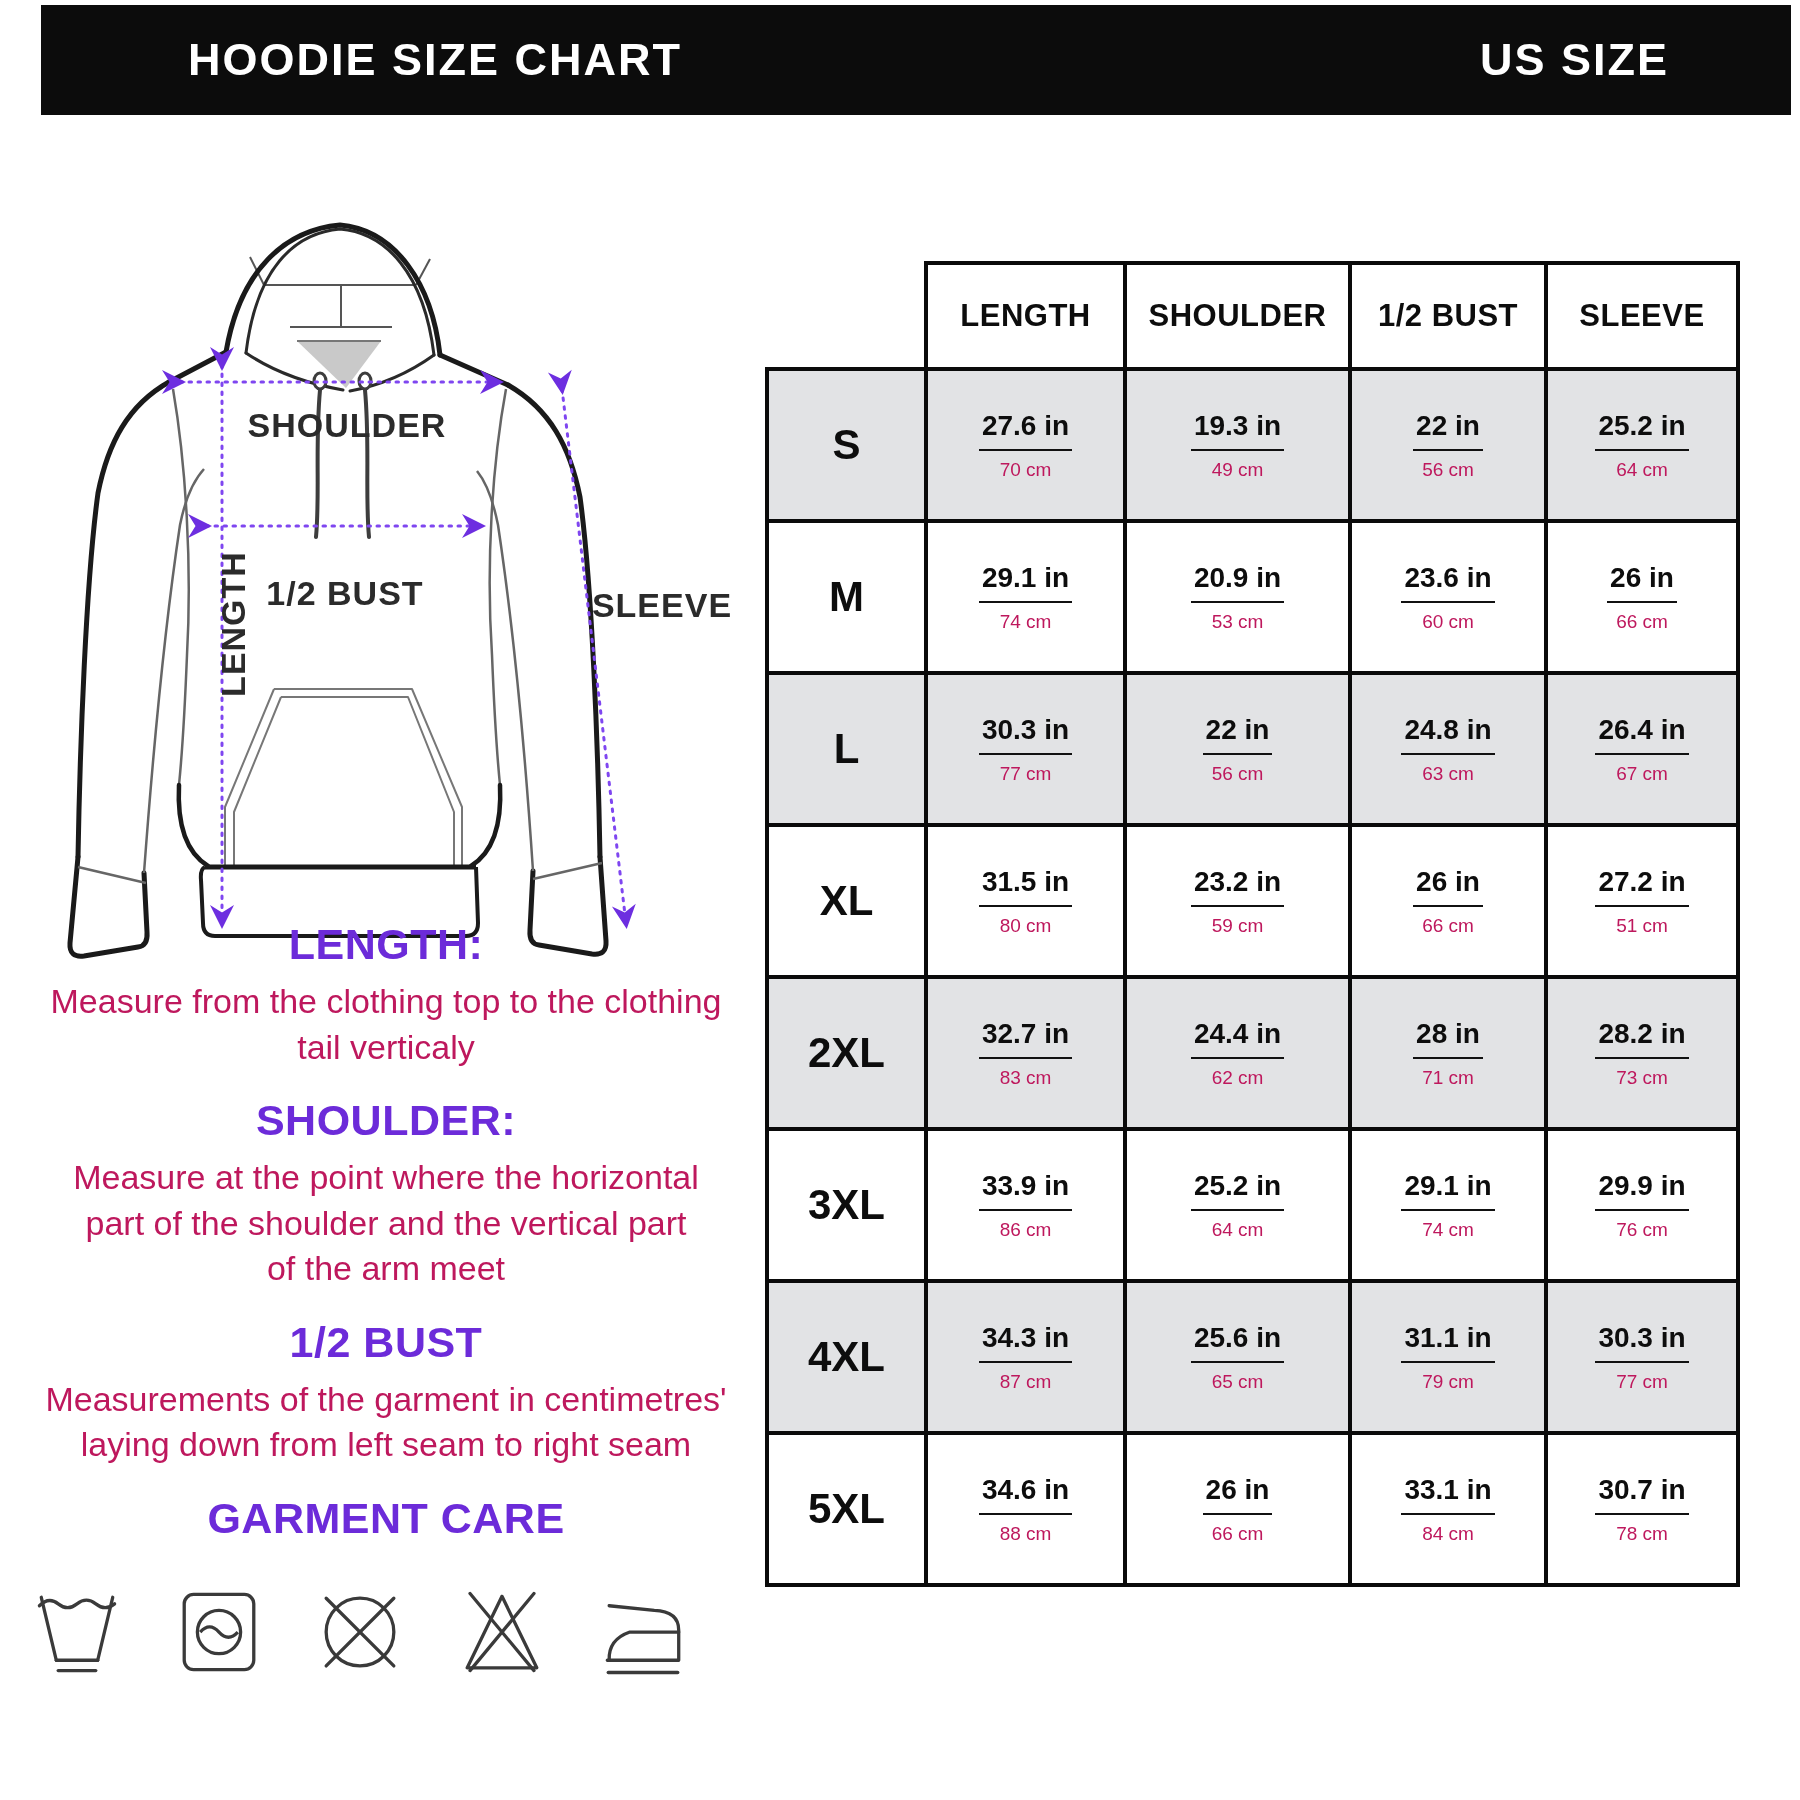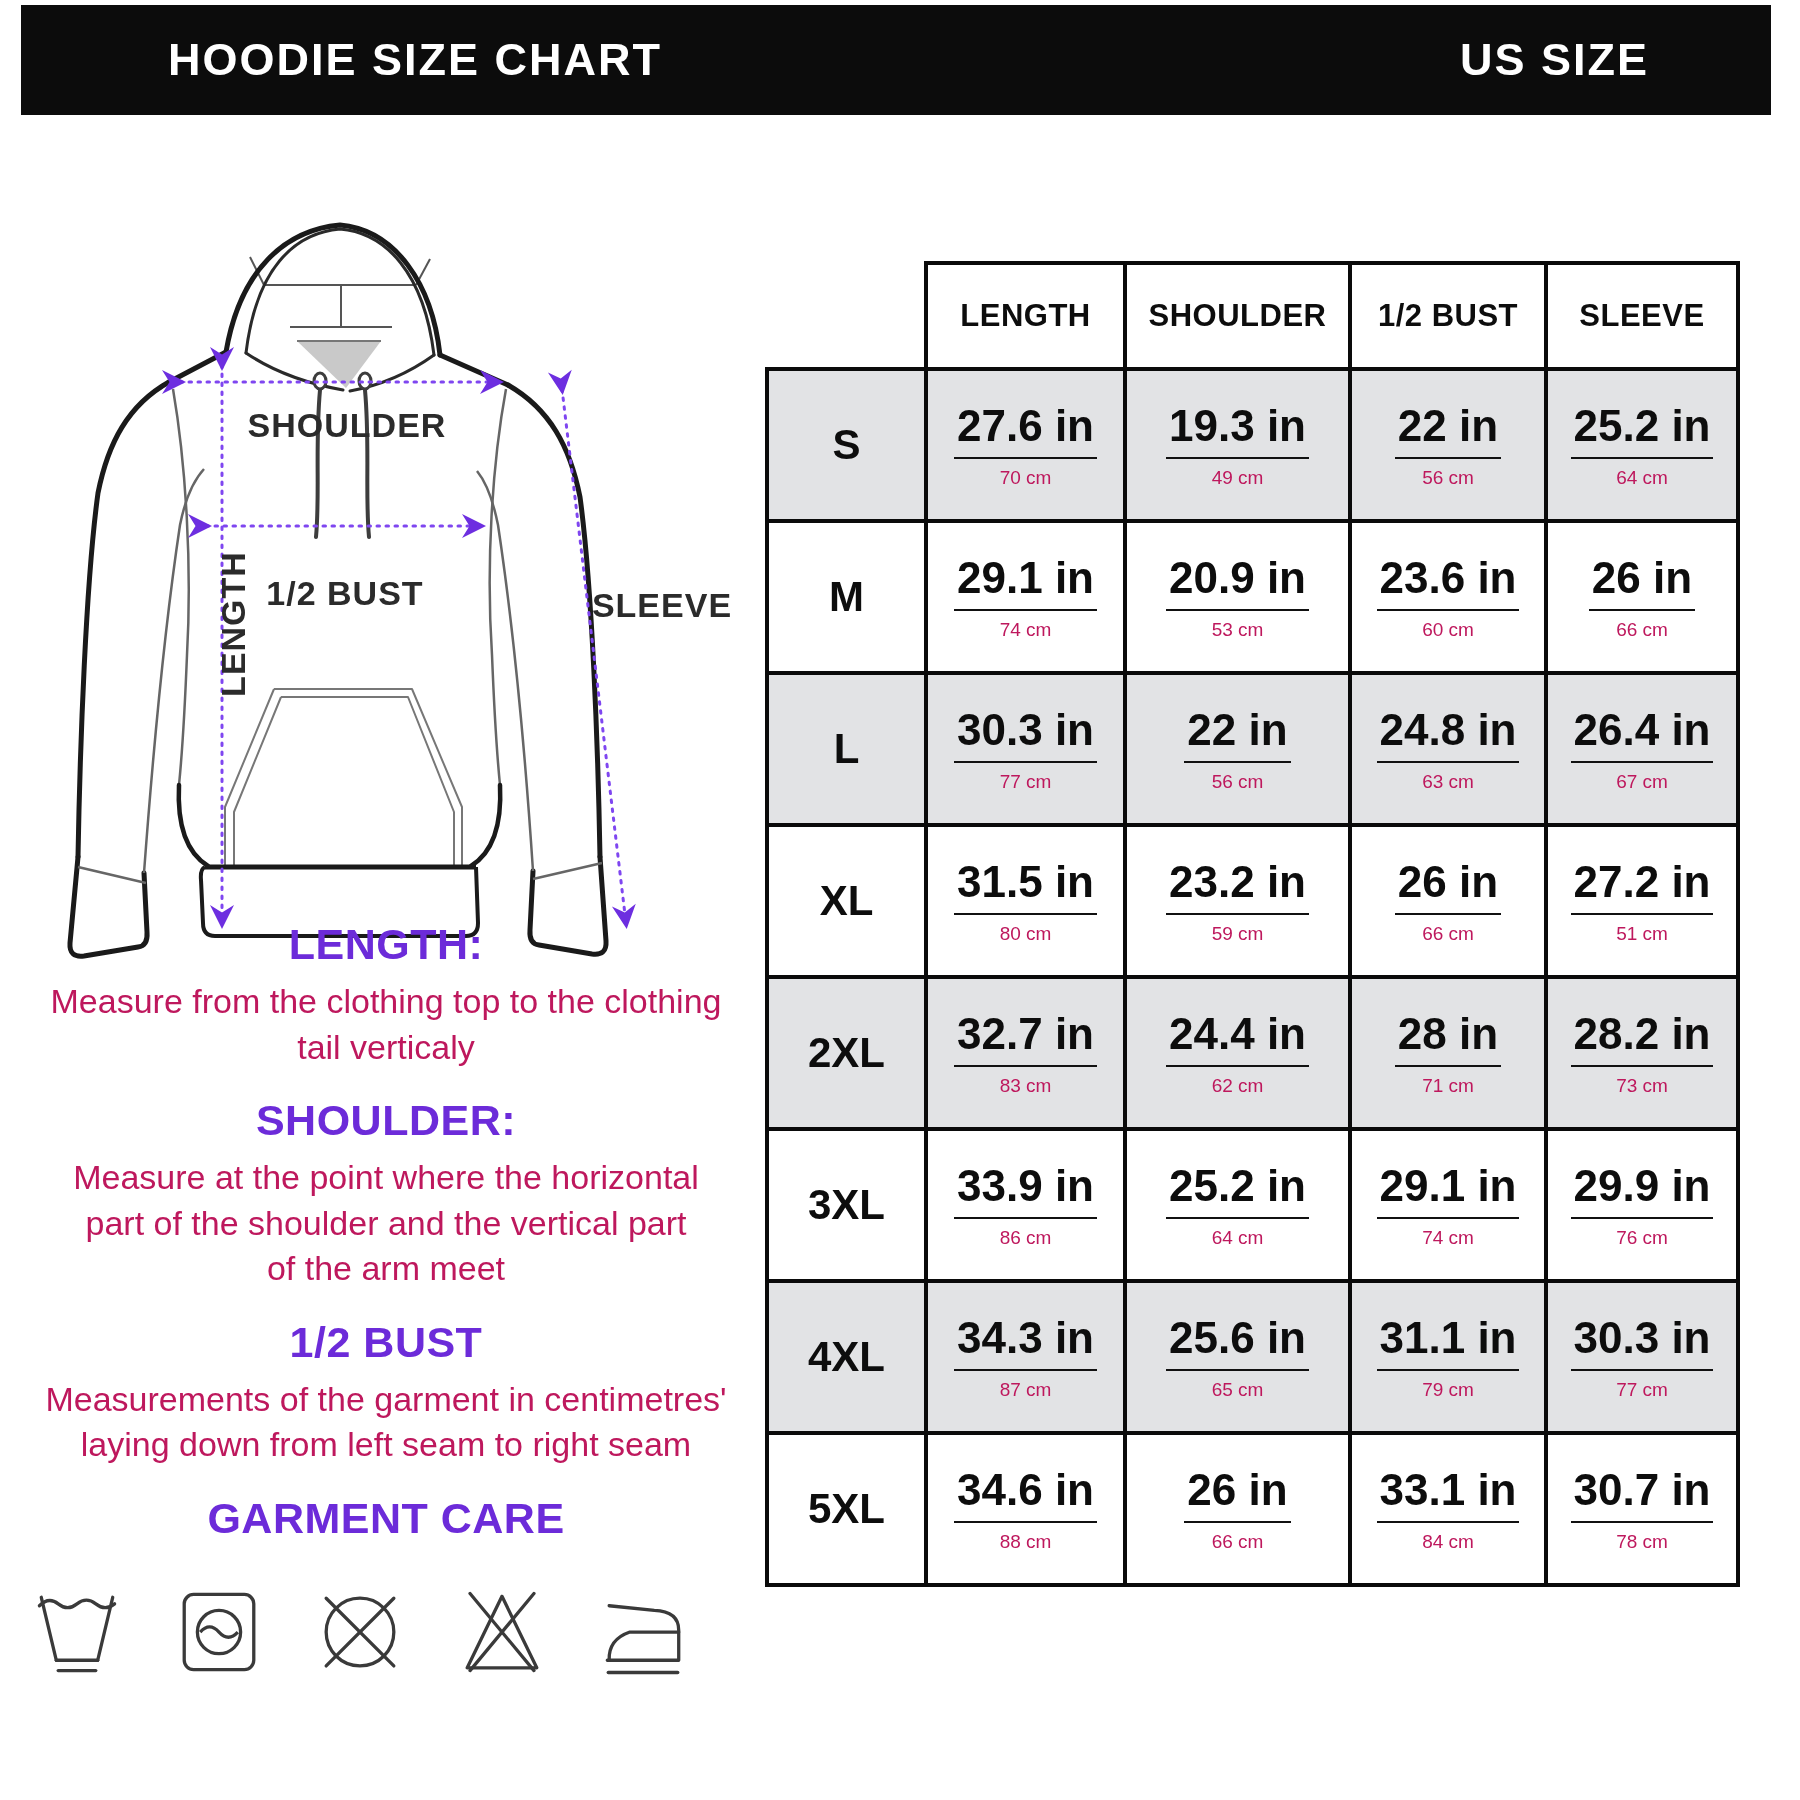--- a/index.html
+++ b/index.html
@@ -1,21 +1,21 @@
 <!DOCTYPE html>
 <html><head>
 <meta charset="utf-8">
 <style>
   html,body{margin:0;padding:0;background:#ffffff;}
   *{box-sizing:border-box;}
   #page{position:relative;width:1800px;height:1800px;background:#fff;overflow:hidden;
         font-family:"Liberation Sans",sans-serif;color:#161616;}
 
   
-  .topbar{position:absolute;left:21px;top:5px;width:1750px;height:110px;background:#0c0c0c;
+  .topbar{position:absolute;left:41px;top:5px;width:1750px;height:110px;background:#0c0c0c;
           display:flex;align-items:center;justify-content:space-between;
           padding:0 122px 0 147px;}
   .topbar .ttl{color:#fff;font-size:45px;font-weight:700;letter-spacing:2px;white-space:nowrap;}
 
   
   .diagram{position:absolute;left:40px;top:185px;width:720px;height:790px;}
 
   
   .guide{position:absolute;left:30px;top:920px;width:712px;text-align:center;}
   .guide h2{margin:26px 0 10px 0;font-size:43px;font-weight:700;color:#6c2bd9;letter-spacing:0.5px;}
@@ -36,21 +36,21 @@
   .thead .hcell{background:#fff;display:flex;align-items:center;justify-content:center;
          font-size:31px;font-weight:700;color:#0d0d0d;letter-spacing:0.5px;}
 
   .tbody{position:absolute;left:765px;top:367px;width:975px;background:#0a0a0a;
          display:grid;grid-template-columns:155px 195px 221px 192px 188px;
          grid-auto-rows:148px;gap:4px;padding:4px;}
   .trow{display:contents;}
   .cell{background:#ffffff;display:flex;flex-direction:column;align-items:center;justify-content:center;}
   .trow.alt .cell{background:#e2e3e5;}
   .cell.szlabel{font-size:42px;font-weight:700;color:#0d0d0d;}
-  .inv{font-size:44px;font-weight:700;color:#0d0d0d;border-bottom:2px solid #111;
+  .inv{font-size:28px;font-weight:700;color:#0d0d0d;border-bottom:2px solid #111;
        padding:0 3px 9px 3px;line-height:1;}
   .cmv{font-size:19px;font-weight:400;color:#be185d;margin-top:9px;line-height:1;}
 </style>
 </head>
 <body>
 
 <div id="page">
 
   <div class="topbar">
     <span class="ttl">HOODIE SIZE CHART</span>

